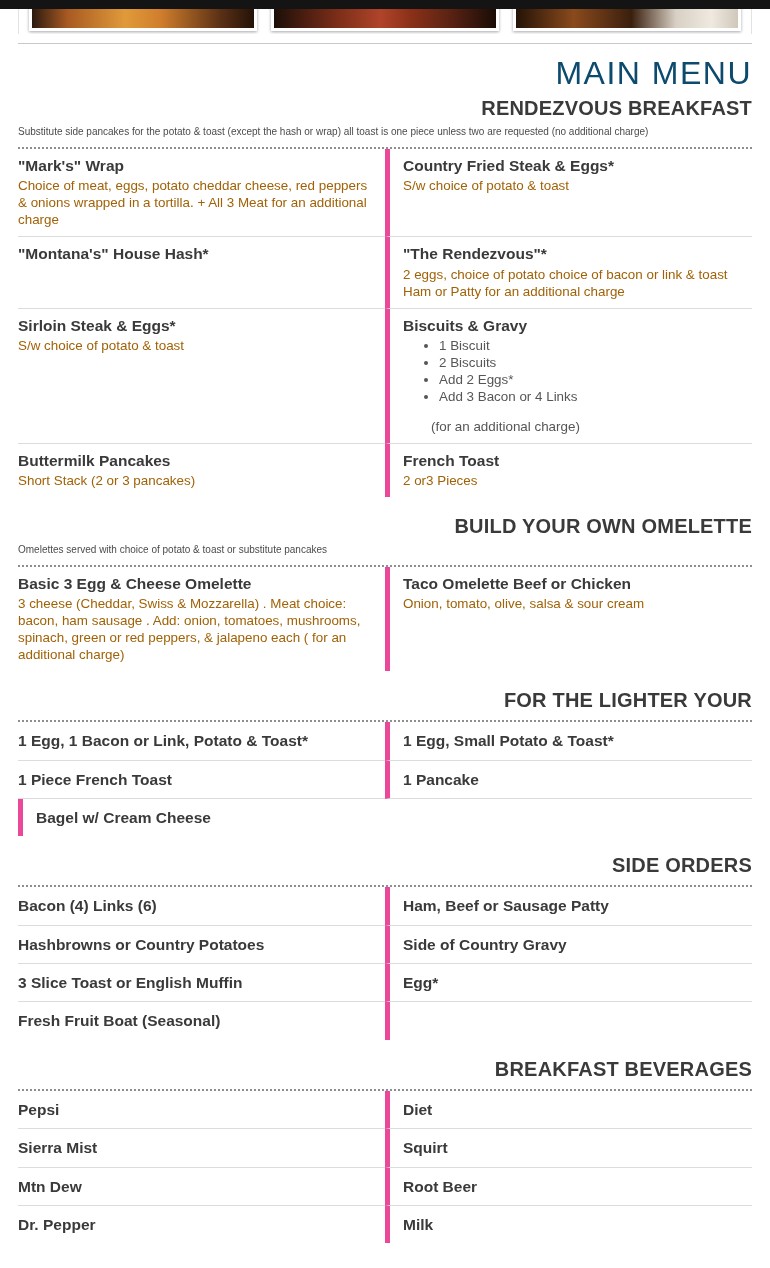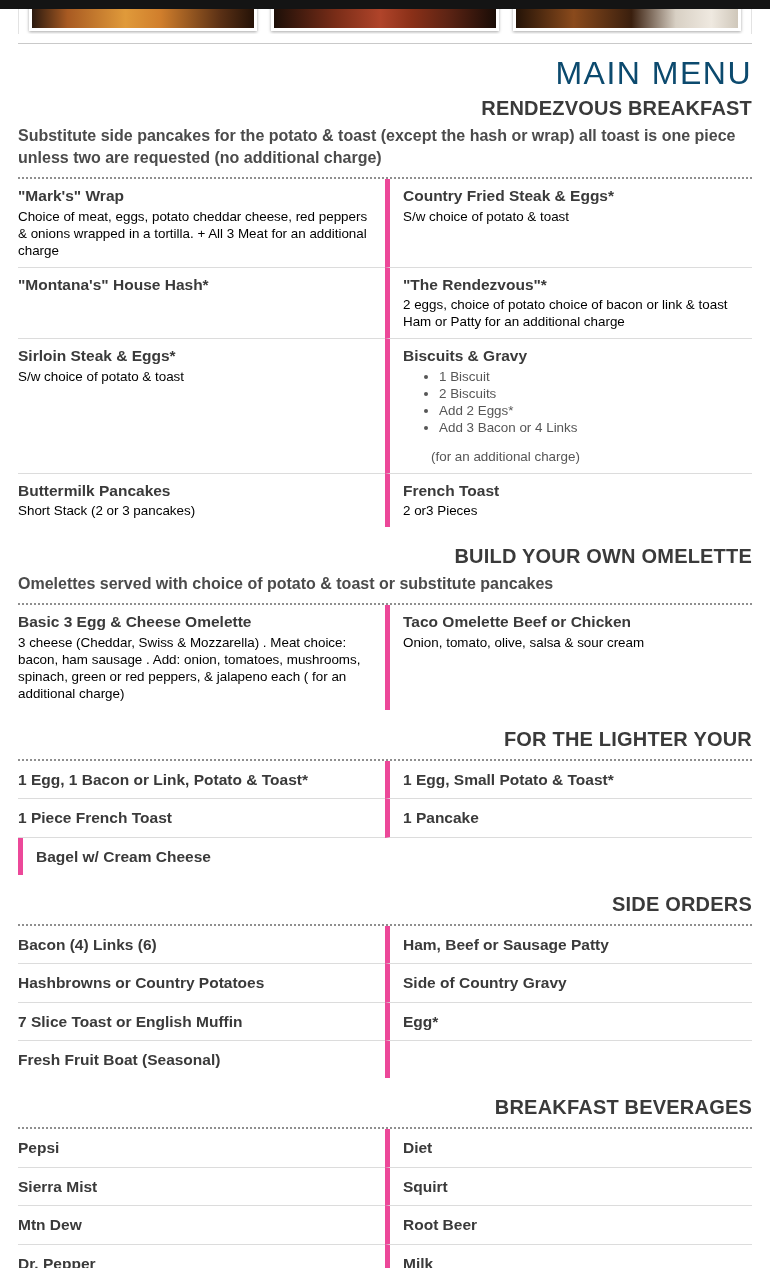--- a/index.html
+++ b/index.html
@@ -57,25 +57,24 @@
   h2.section-heading {
     font-size: 20px;
     font-weight: 700;
     color: #3a3a3a;
     margin: 0 0 5px 0;
     letter-spacing: 0.2px;
     line-height: 1.15;
     text-align: right;
   }
   p.section-sub {
-    font-size: 16px;
+    font-size: 10px;
     color: #4b4b4b;
     margin: 0;
     line-height: 1.38;
-    font-weight: bold;
   }
   .dotted {
     border-top: 2px dotted #8f8f8f;
     margin-top: 8px;
     height: 0;
   }
   .two-col {
     display: grid;
     grid-template-columns: 1fr 1fr;
   }
@@ -94,21 +93,21 @@
   h3.item-name {
     font-size: 15.5px;
     font-weight: 700;
     color: #3a3a3a;
     margin: 0 0 2px 0;
     line-height: 1.25;
   }
   .cell.simple h3.item-name { margin-bottom: 0; }
   p.item-desc {
     font-size: 13.4px;
-    color: #000000;
+    color: #a16207;
     margin: 0;
     line-height: 1.27;
   }
   ul.item-bullets {
     margin: 3px 0 0 0;
     padding-left: 28px;
   }
   ul.item-bullets li {
     font-size: 13.4px;
     color: #565656;
@@ -246,21 +245,21 @@
       </div>
 
       <div class="cell left simple">
         <h3 class="item-name">Hashbrowns or Country Potatoes</h3>
       </div>
       <div class="cell right simple">
         <h3 class="item-name">Side of Country Gravy</h3>
       </div>
 
       <div class="cell left simple">
-        <h3 class="item-name">7 Slice Toast or English Muffin</h3>
+        <h3 class="item-name">3 Slice Toast or English Muffin</h3>
       </div>
       <div class="cell right simple">
         <h3 class="item-name">Egg*</h3>
       </div>
 
       <div class="cell left simple nb">
         <h3 class="item-name">Fresh Fruit Boat (Seasonal)</h3>
       </div>
       <div class="cell right simple nb"></div>
 

